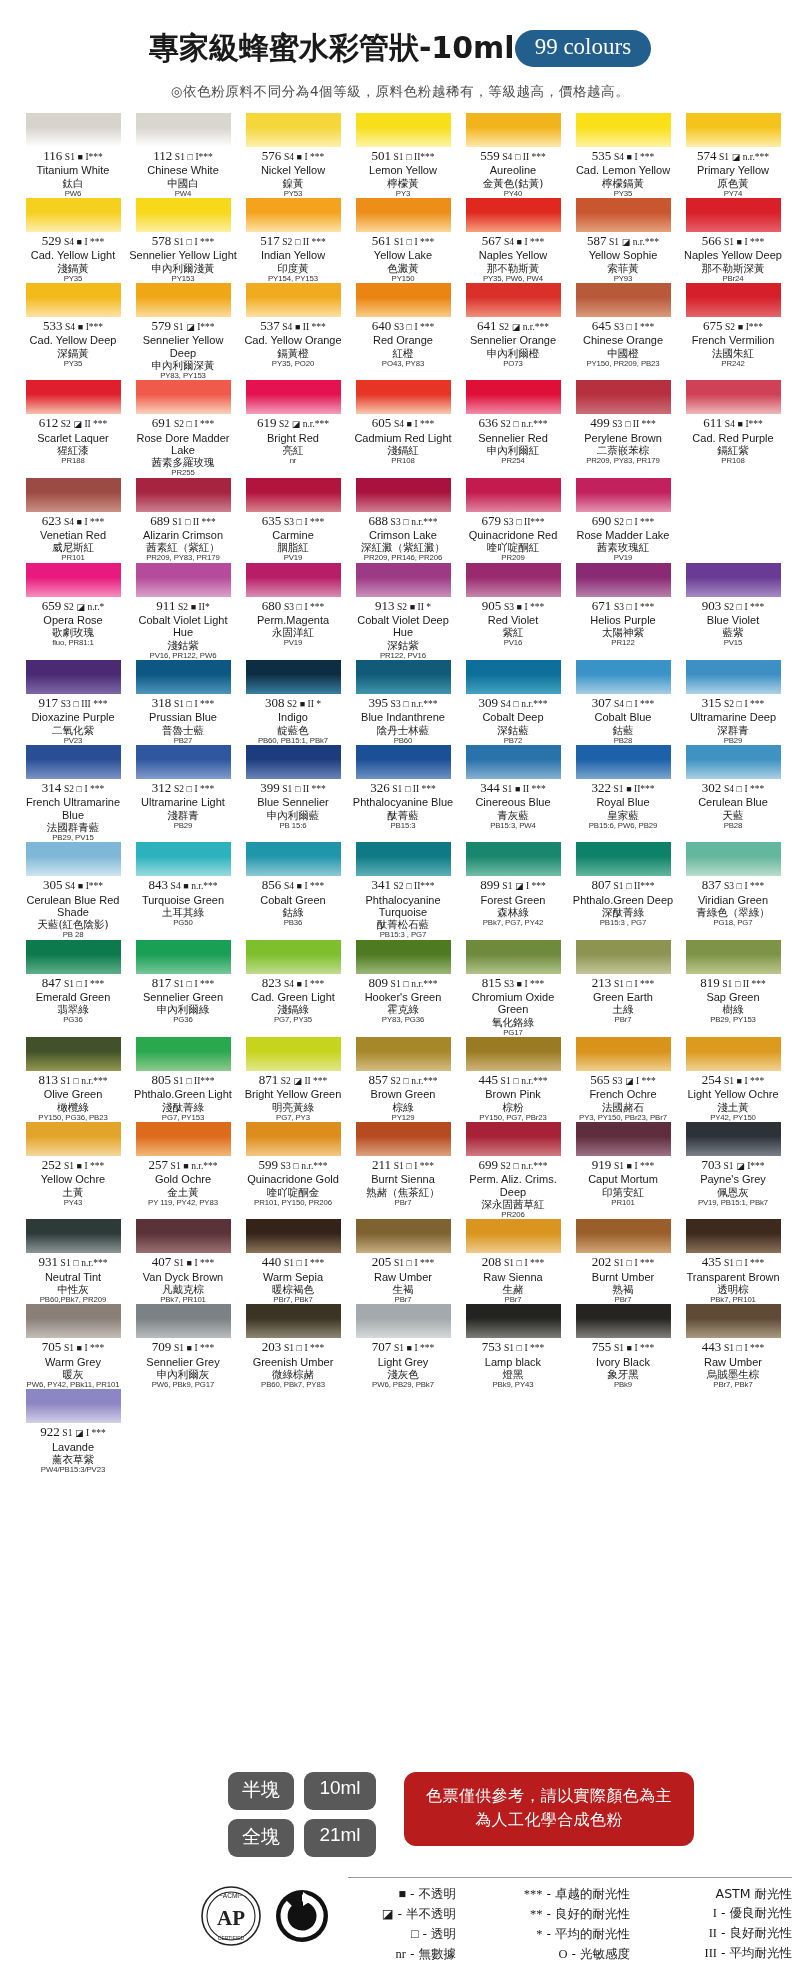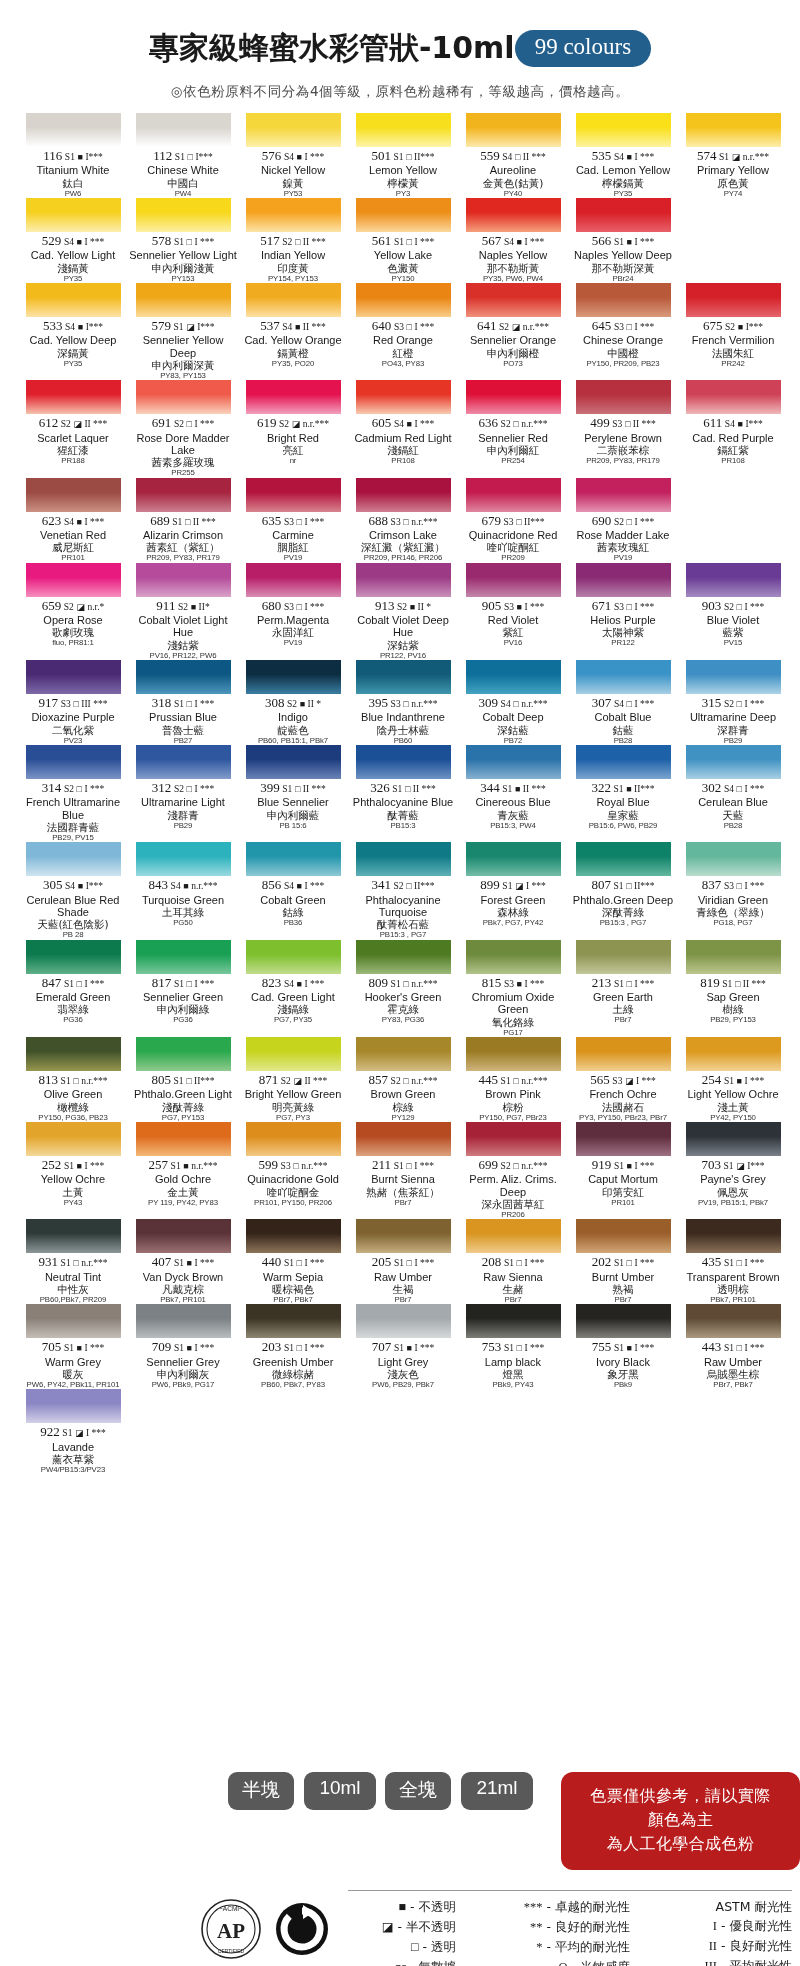--- a/index.html
+++ b/index.html
@@ -63,21 +63,21 @@
   }
   .pig {
     font-size: 7.8px; line-height: 1.2; color: #333;
     font-family: "Liberation Sans", "DejaVu Sans", sans-serif;
     letter-spacing: -.1px;
   }
 
   
   .bottom { position: absolute; left: 0; top: 1772px; width: 800px; }
   .size-row { display: flex; align-items: flex-start; padding-left: 228px; gap: 10px; }
-  .size-cols { display: flex; flex-direction: row; gap: 9px; }
+  .size-cols { display: flex; flex-direction: column; gap: 9px; }
   .chip {
     background: #595959; color: #fff; border-radius: 9px;
     font-size: 19px; text-align: center;
     padding: 5px 0 7px 0; width: 66px;
     font-family: "DejaVu Sans", "Liberation Sans", sans-serif;
   }
   .chip.ml { width: 72px; font-family: "Liberation Sans", "DejaVu Sans", sans-serif; }
   .size-pair { display: flex; gap: 10px; }
   .notice {
     background: #b91c1c; color: #fff; border-radius: 12px;
@@ -192,20 +192,27 @@
         <div class="pig">PY150</div>
       </div>
       <div class="cell">
         <div class="swatch" style="background:linear-gradient(to bottom,#e02820 0%,#e02820 42%,#f5a07c 100%)"></div>
         <div class="meta"><span class="num">567</span> <span class="ser">S4</span> <span class="opa">■</span> <span class="lf">I ***</span></div>
         <div class="en">Naples Yellow</div>
         <div class="cn">那不勒斯黃</div>
         <div class="pig">PY35, PW6, PW4</div>
       </div>
       <div class="cell">
+        <div class="swatch" style="background:linear-gradient(to bottom,#c8562f 0%,#c8562f 42%,#e4a07a 100%)"></div>
+        <div class="meta"><span class="num">587</span> <span class="ser">S1</span> <span class="opa">◪</span> <span class="lf">n.r.***</span></div>
+        <div class="en">Yellow Sophie</div>
+        <div class="cn">索菲黃</div>
+        <div class="pig">PY93</div>
+      </div>
+      <div class="cell">
         <div class="swatch" style="background:linear-gradient(to bottom,#d91f27 0%,#d91f27 42%,#e8606a 100%)"></div>
         <div class="meta"><span class="num">566</span> <span class="ser">S1</span> <span class="opa">■</span> <span class="lf">I ***</span></div>
         <div class="en">Naples Yellow Deep</div>
         <div class="cn">那不勒斯深黃</div>
         <div class="pig">PBr24</div>
       </div>
     </div>
     <div class="row">
       <div class="cell">
         <div class="swatch" style="background:linear-gradient(to bottom,#f3ba1c 0%,#f3ba1c 42%,#fde2a6 100%)"></div>

